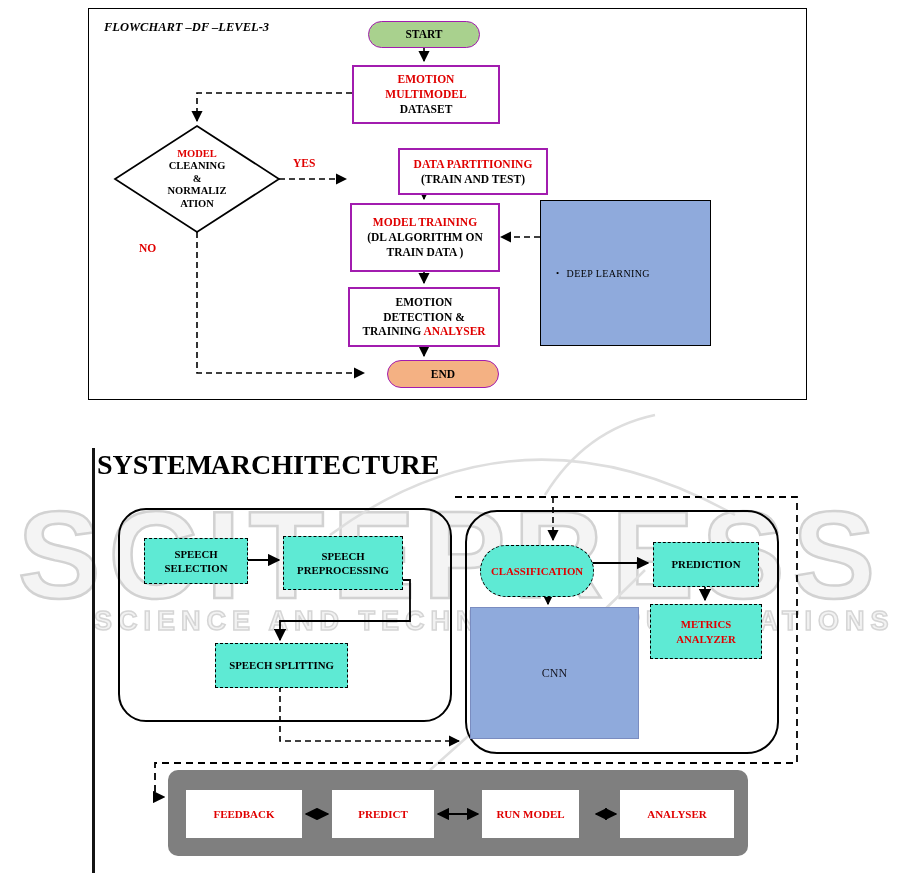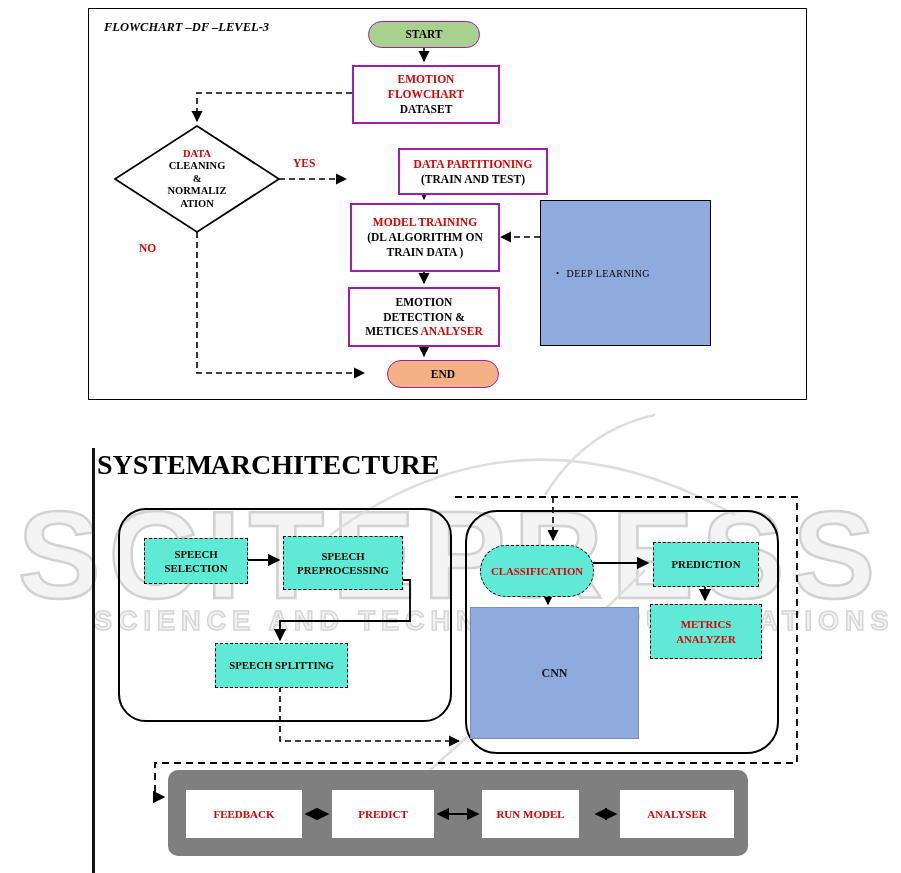--- a/index.html
+++ b/index.html
@@ -56,21 +56,21 @@
                text-align:center; font-weight:bold; font-size:10.8px; line-height:1.3; z-index:3; }
   .sel-box   { left:144px; top:538px; width:102px; height:44px; }
   .prep-box  { left:283px; top:536px; width:118px; height:52px; }
   .split-box { left:215px; top:643px; width:131px; height:43px; }
   .class-box { left:480px; top:545px; width:112px; height:50px;border-radius:26px; }
   .pred-box  { left:653px; top:542px; width:104px; height:43px; }
   .metr-box  { left:650px; top:604px; width:110px; height:53px; }
   .cnn-box { position:absolute; left:470px; top:607px; width:167px; height:130px;
              background:var(--blue-fill,#8faadc); border:1px solid #7a8cc0;
              display:flex; align-items:center; justify-content:center;
-             font-weight:bold; font-size:12px; color:#15151f; z-index:3; }
+             font-weight:normal; font-size:12px; color:#15151f; z-index:3; }
   .gray-bar { position:absolute; left:168px; top:770px; width:580px; height:86px;
               background:var(--gray-bar,#7f7f7f); border-radius:10px; z-index:1; }
   .pipe-box { position:absolute; top:790px; height:48px; background:#fff;
               display:flex; align-items:center; justify-content:center;
               font-weight:bold; font-size:11px; z-index:3; }
   .pipe-feedback  { left:186px; width:116px; }
   .pipe-predict   { left:332px; width:102px; }
   .pipe-runmodel  { left:482px; width:97px; }
   .pipe-streamlit { left:620px; width:114px; }
 
@@ -126,26 +126,26 @@
     <path class="solid" d="M438,814 L478,814" marker-start="url(#arr)" marker-end="url(#arr)"></path>
     <path class="solid" d="M596,814 L616,814" marker-start="url(#arr)" marker-end="url(#arr)"></path>
   </svg>
 
   <div class="fbox pill start-node">
     <span>START</span>
   </div>
 
   <div class="fbox dataset-node">
     <span class="red">EMOTION</span>
-    <span class="red">FLOWCHART</span>
+    <span class="red">MULTIMODEL</span>
     <span>DATASET</span>
   </div>
 
   <div class="diamond-text">
-    <span class="red">DATA</span>
+    <span class="red">MODEL</span>
     <span>CLEANING</span>
     <span>&amp;</span>
     <span>NORMALIZ</span>
     <span>ATION</span>
   </div>
 
   <div class="yes-label red">YES</div>
   <div class="no-label red">NO</div>
 
   <div class="fbox partition-node">
@@ -160,21 +160,21 @@
   </div>
 
   <div class="deep-node">
     <span class="bullet">•</span>
     <span>DEEP LEARNING</span>
   </div>
 
   <div class="fbox detection-node">
     <span>EMOTION</span>
     <span>DETECTION &amp;</span>
-    <span><span>METICES </span><span class="red">ANALYSER</span></span>
+    <span><span>TRAINING </span><span class="red">ANALYSER</span></span>
   </div>
 
   <div class="fbox pill end-node">
     <span>END</span>
   </div>
 
   <div class="divider"></div>
   <div class="arch-heading">SYSTEM ARCHITECTURE</div>
 
   <div class="container container-left"></div>

